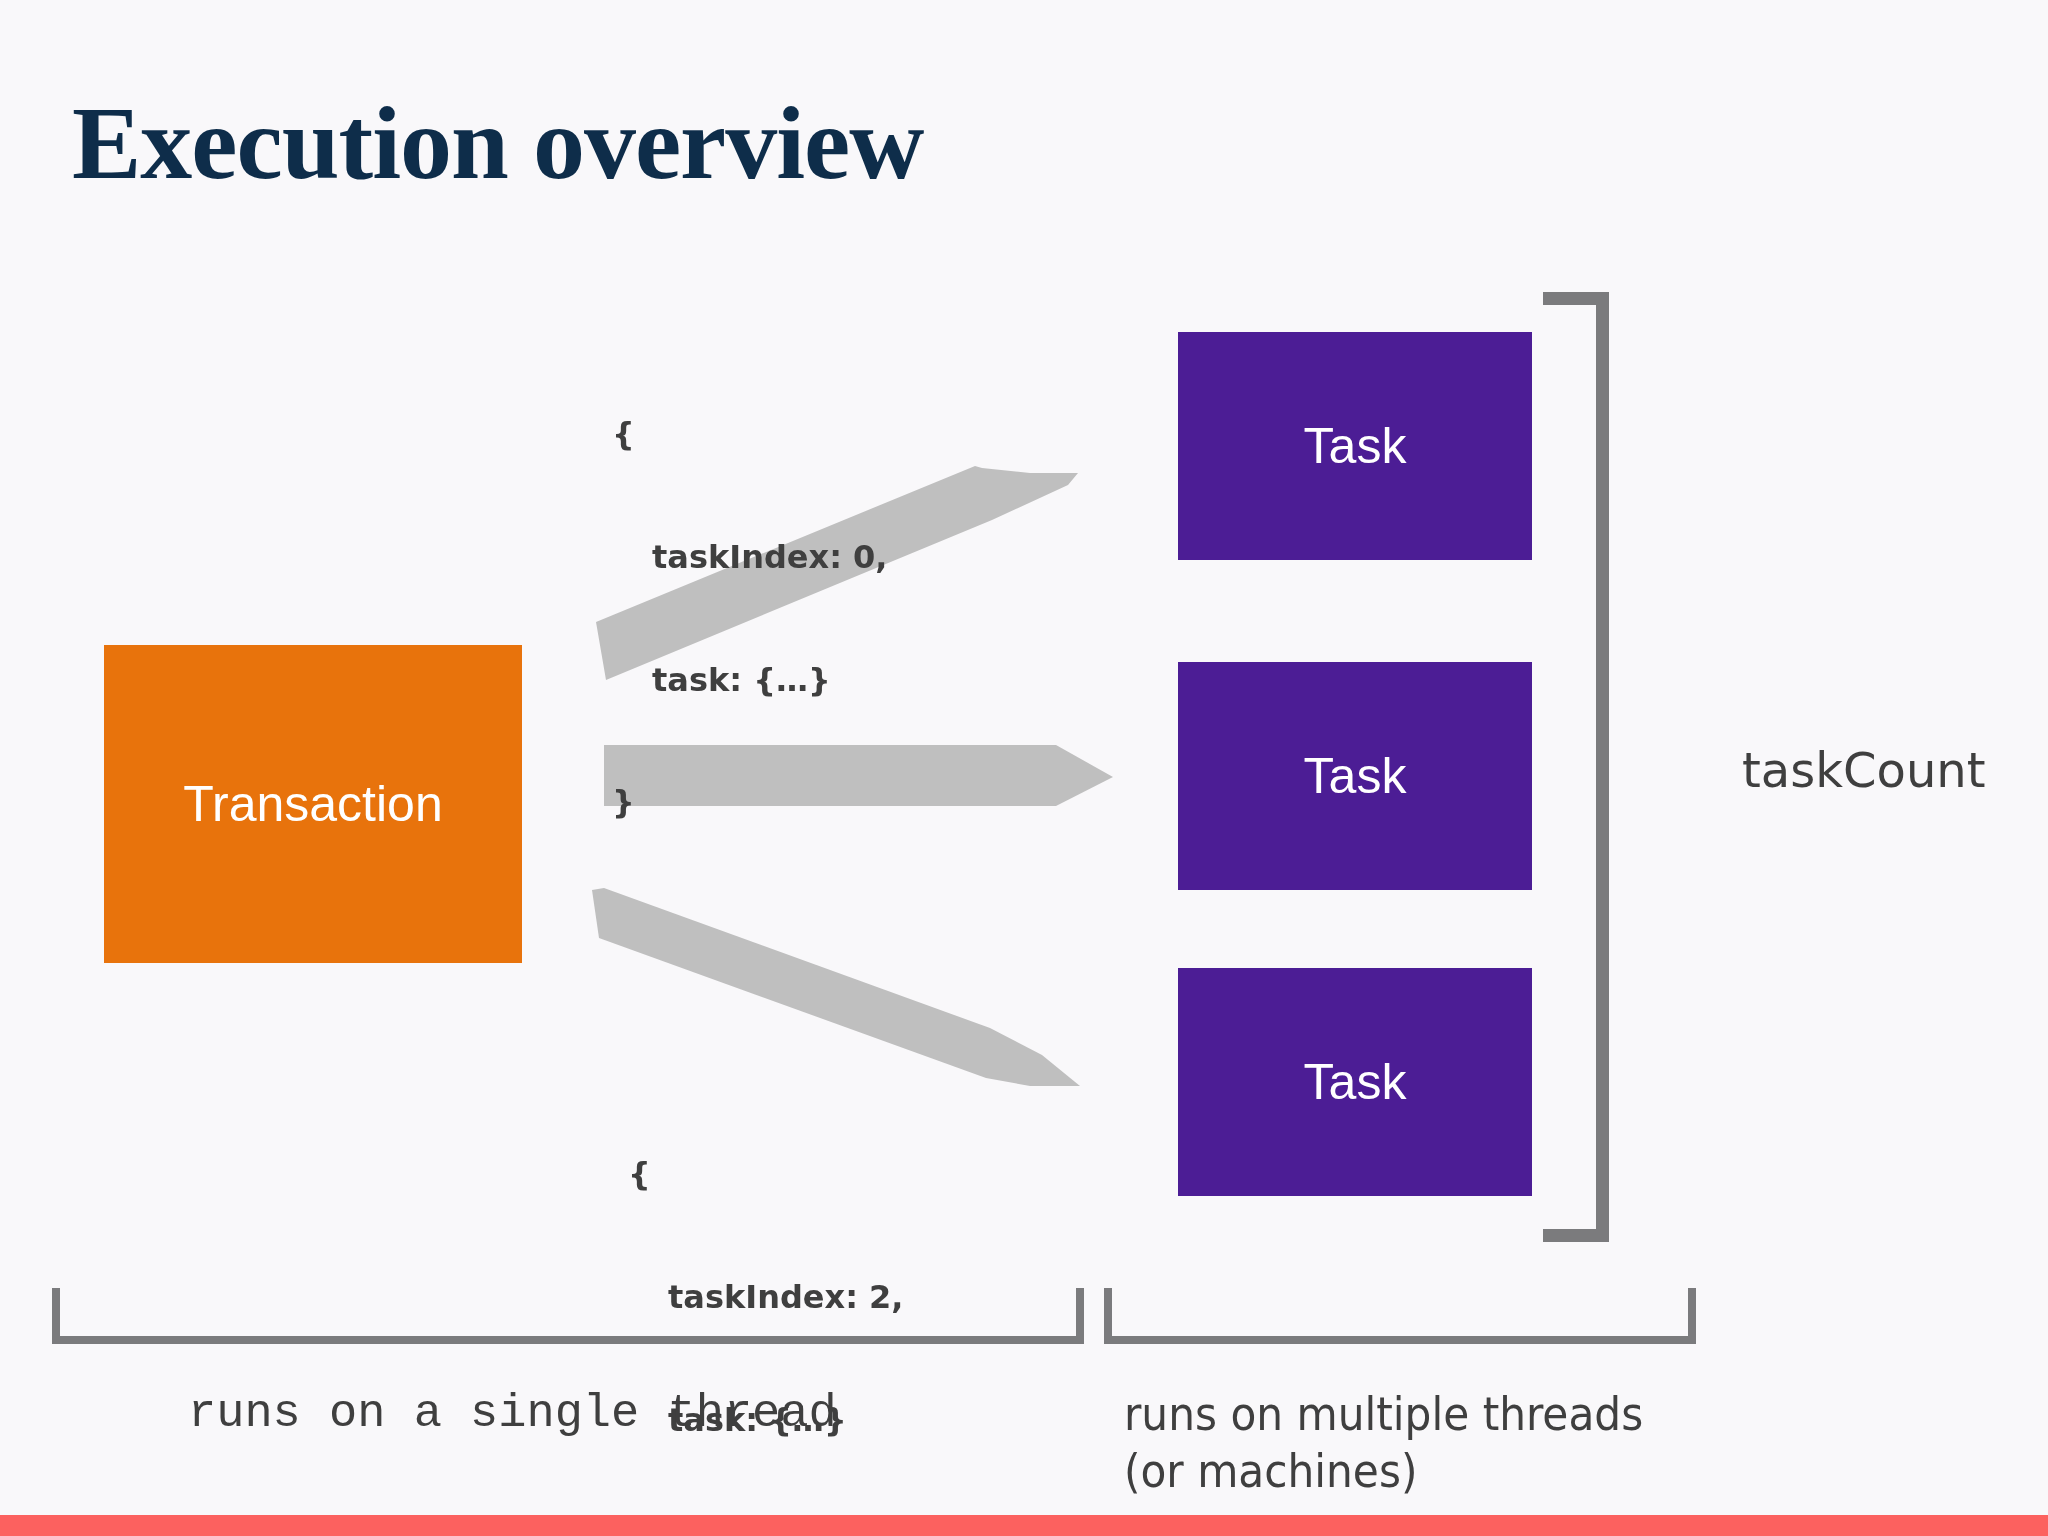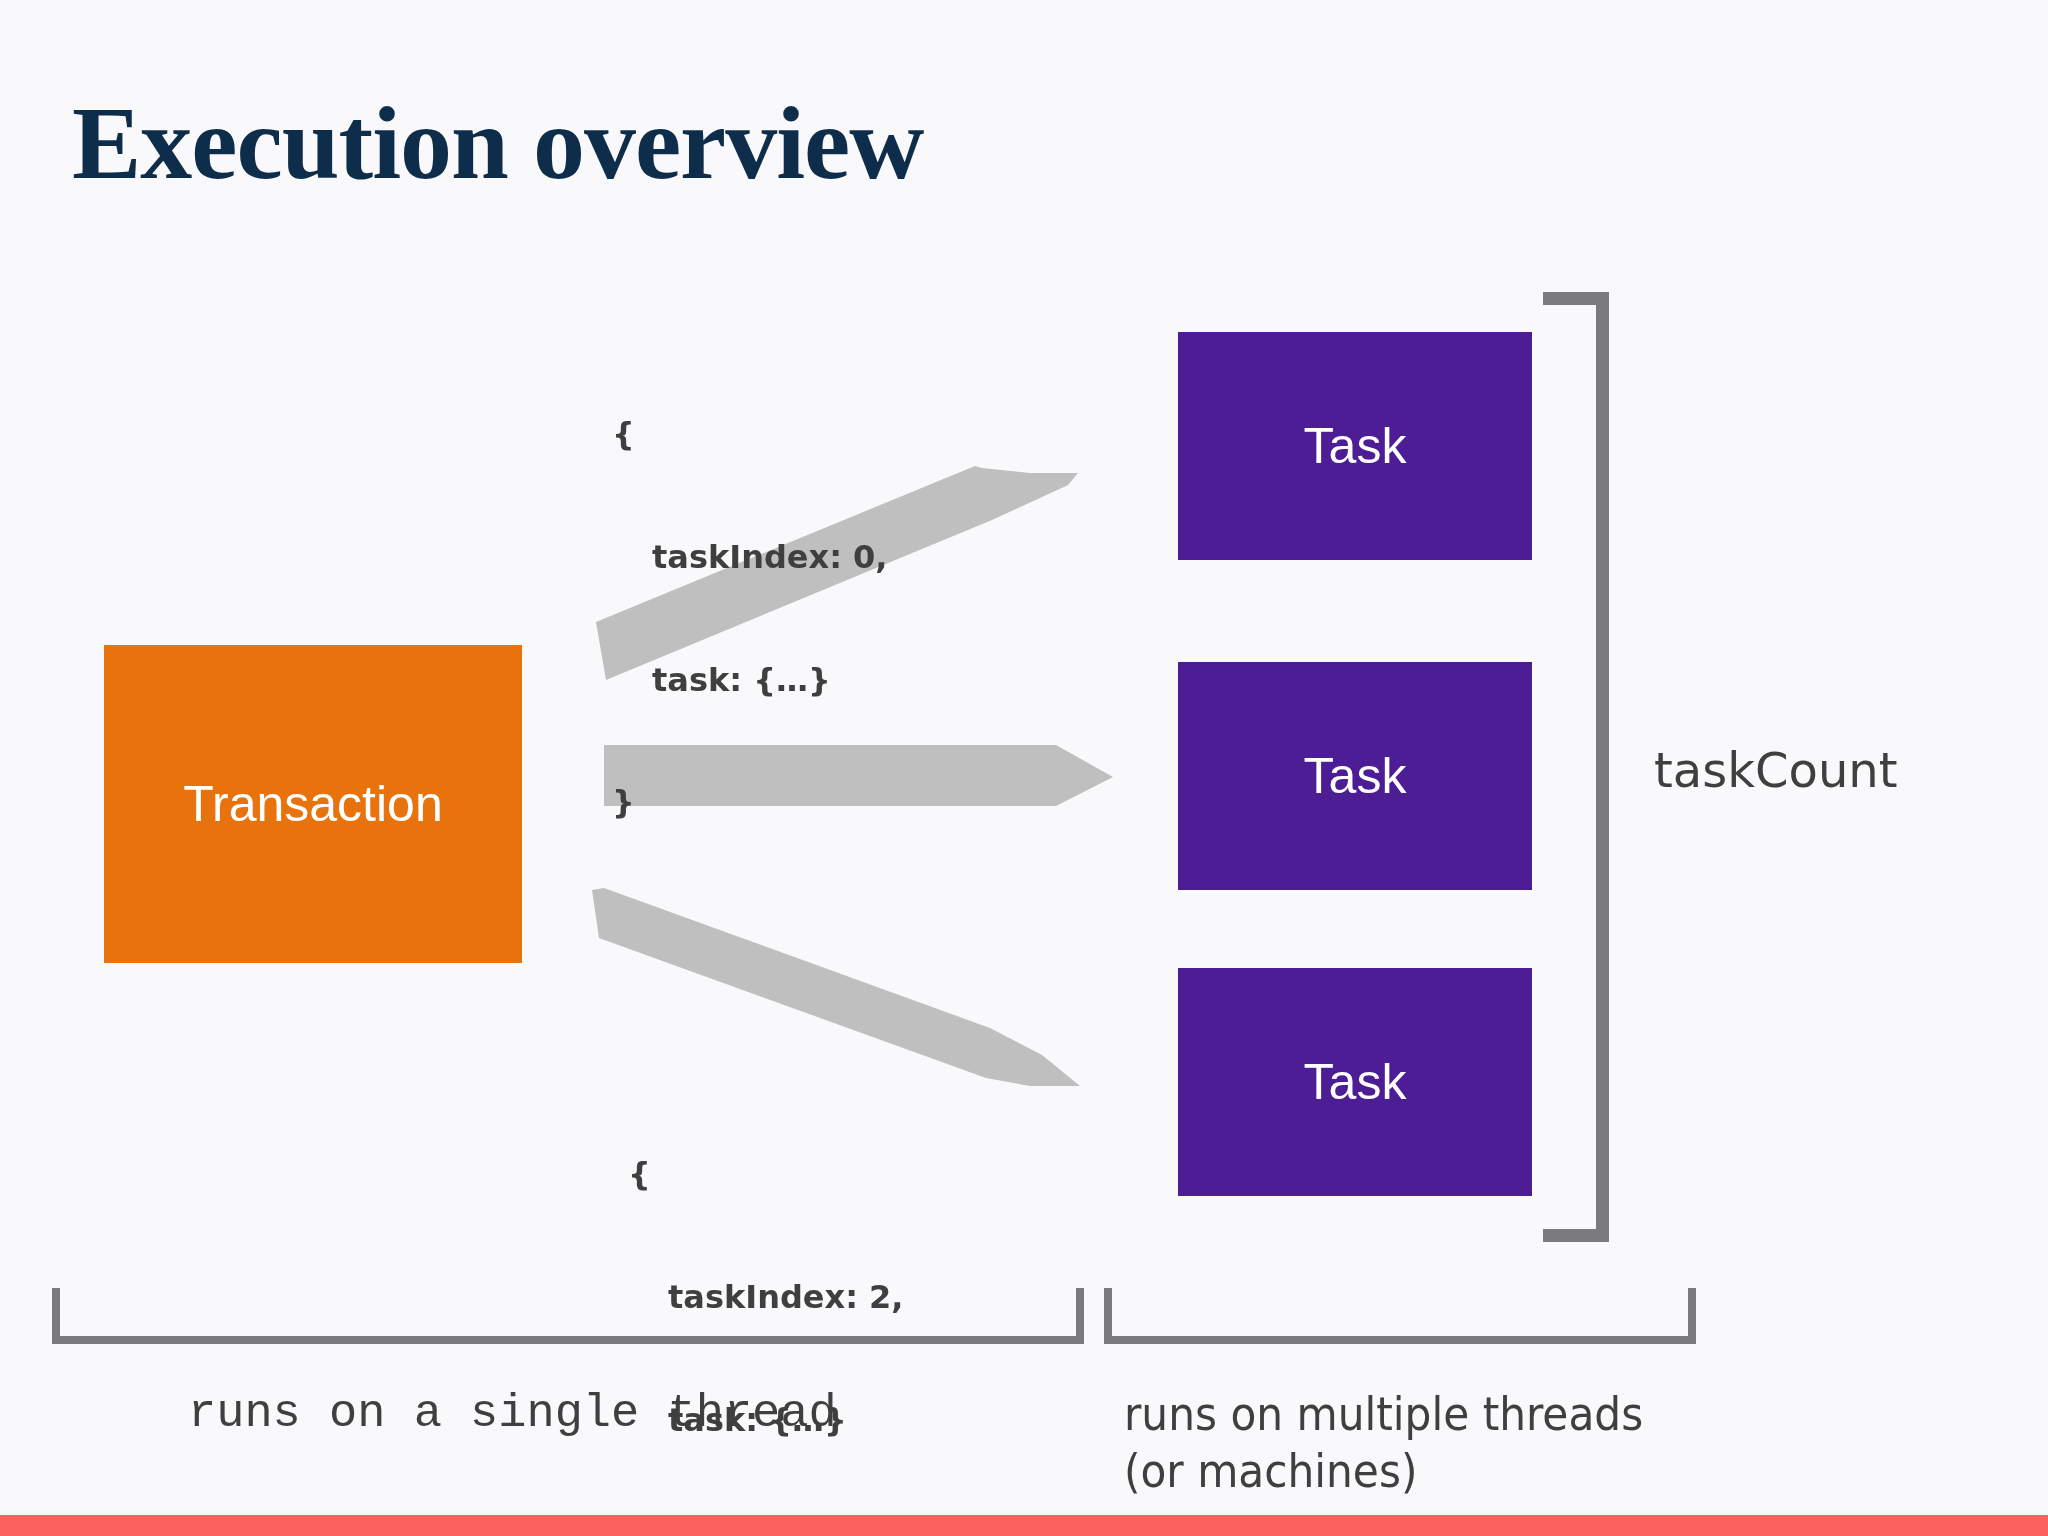--- a/index.html
+++ b/index.html
@@ -93,21 +93,21 @@
     top: 292px;
     width: 66px;
     height: 950px;
     border-top: 13px solid #7b7b7d;
     border-right: 13px solid #7b7b7d;
     border-bottom: 13px solid #7b7b7d;
     box-sizing: border-box;
   }
   #taskcount-label {
     position: absolute;
-    left: 1654px;
+    left: 1742px;
     top: 742px;
     font-family: "DejaVu Sans", sans-serif;
     font-size: 48px;
     color: #3f3f3f;
     white-space: nowrap;
   }
 
   
   .bottom-bracket {
     position: absolute;

